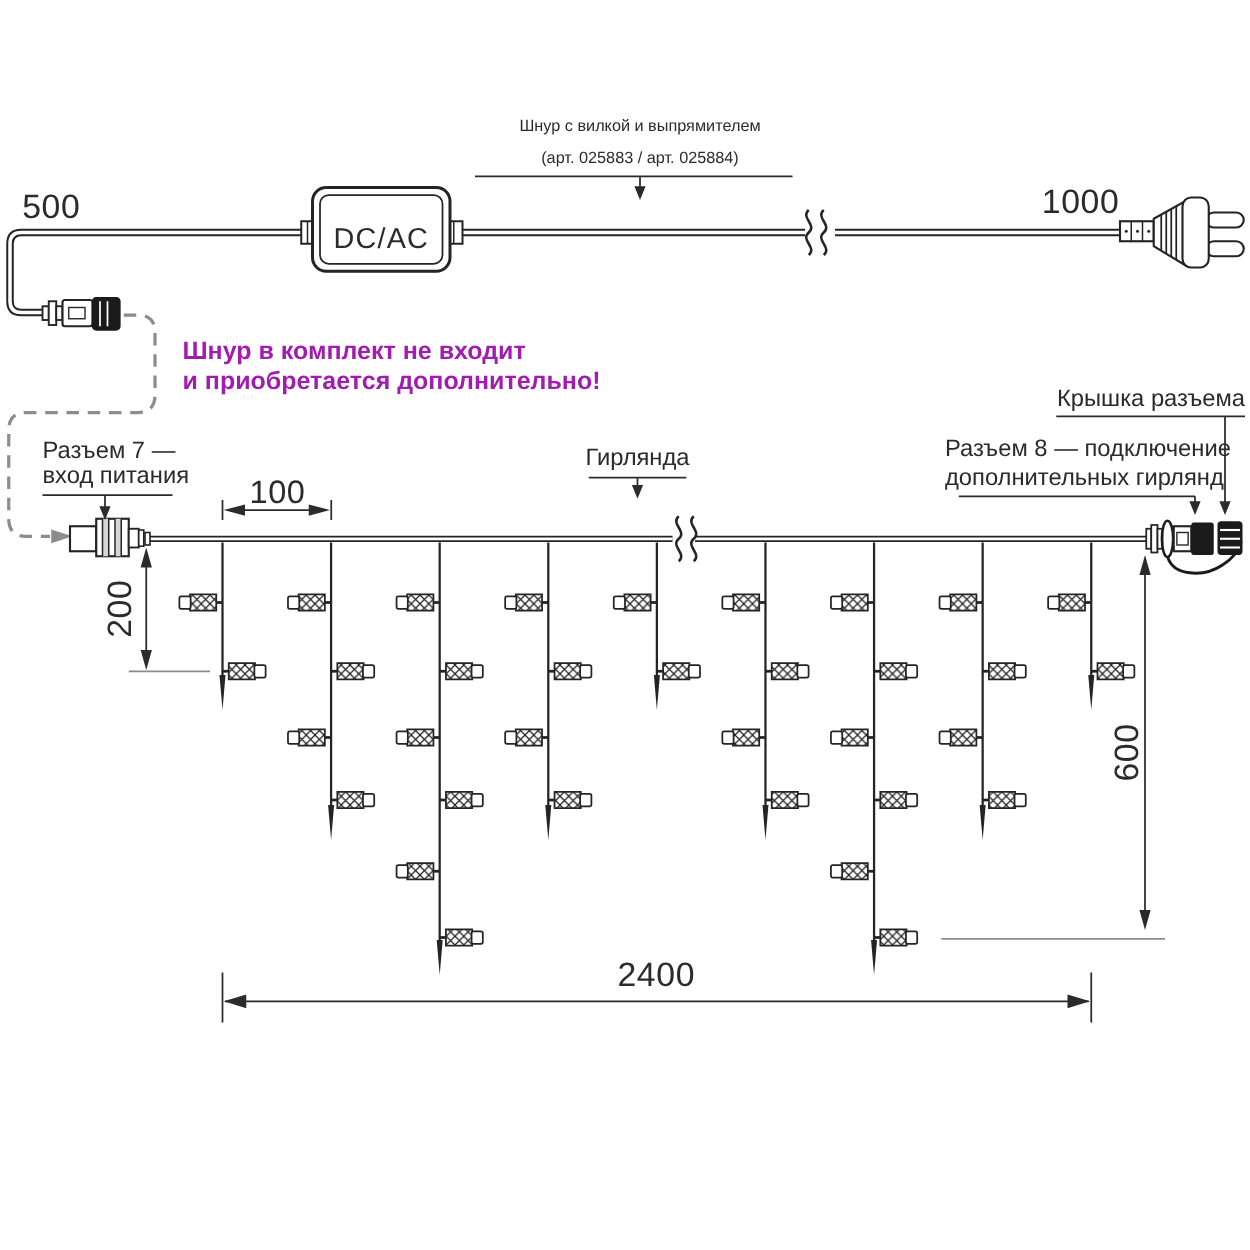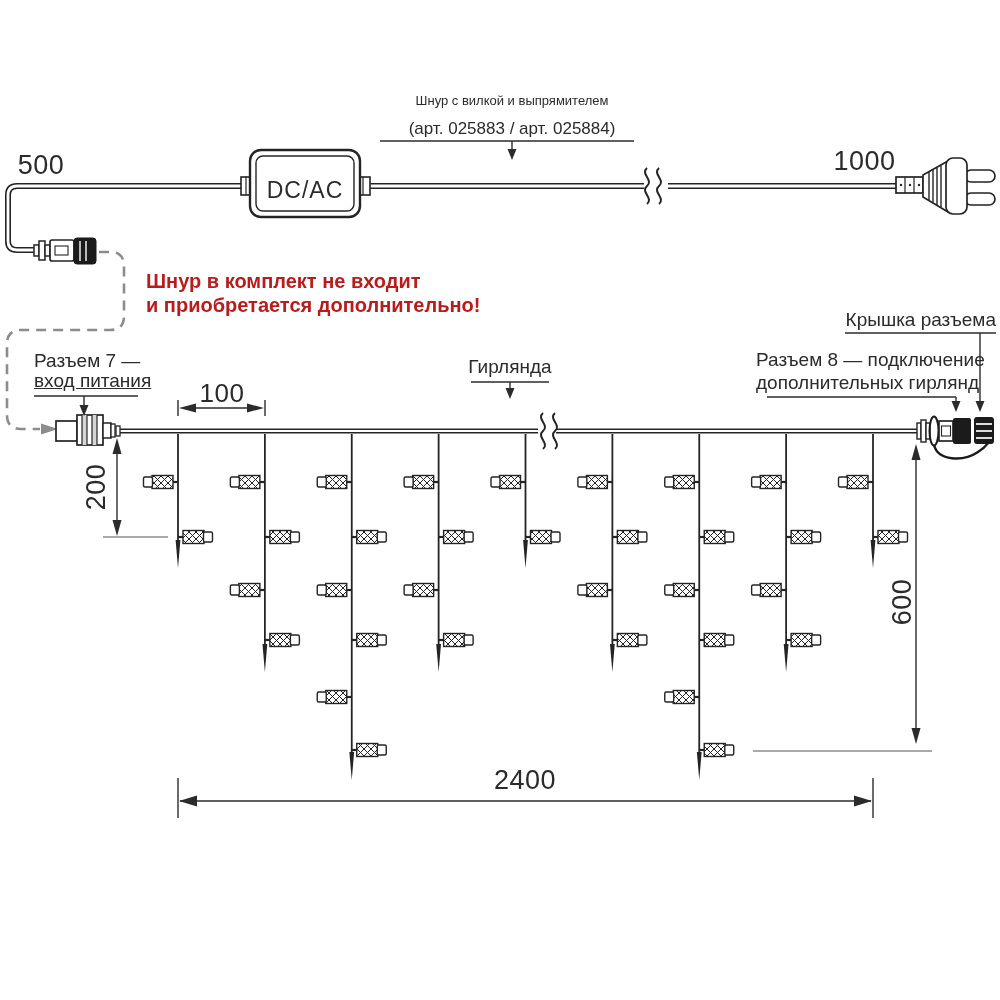--- a/index.html
+++ b/index.html
@@ -3,22 +3,22 @@
 <meta charset="utf-8">
 <style>
   html,body{margin:0;padding:0;background:#fff;}
   .canvas{position:relative;width:1000px;height:1000px;background:#fff;overflow:hidden;
           font-family:"Liberation Sans",sans-serif;}
   svg{position:absolute;left:0;top:0;}
   .label{position:absolute;color:#2b2b2b;white-space:nowrap;line-height:1.15;}
   .num{font-size:27px;letter-spacing:0.5px;}
   .lbl{font-size:19px;}
   .title{font-size:13px;}
-  .sub{font-size:17px;}
-  .note{font-size:20px;font-weight:600;color:#b91c1c;}
+  .sub{font-size:13px;}
+  .note{font-size:20px;font-weight:600;color:#a21caf;}
   .center{text-align:center;}
   .right{text-align:right;}
   .rot{transform:rotate(-90deg);}
   .adapter-text{display:flex;align-items:center;justify-content:center;
                 font-size:23px;letter-spacing:1px;}
 </style>
 </head>
 <body>
 
 <div class="canvas">
@@ -310,21 +310,21 @@
 
 <div class="label num center" style="left:10px;top:150px;width:62px;">500</div>
 <div class="label title center" style="left:362px;top:94px;width:300px;">Шнур с вилкой и выпрямителем</div>
 <div class="label sub center" style="left:362px;top:119px;width:300px;">(арт. 025883 / арт. 025884)</div>
 <div class="label num center" style="left:828px;top:146px;width:73px;">1000</div>
 <div class="label adapter-text" style="left:257px;top:155px;width:96px;height:70px;">DC/AC</div>
 <div class="label note" style="left:146px;top:270px;">Шнур в комплект не входит</div>
 <div class="label note" style="left:146px;top:294px;">и приобретается дополнительно!</div>
 
 <div class="label lbl" style="left:34px;top:350px;">Разъем 7 —</div>
-<div class="label lbl" style="left:34px;top:370px;text-decoration:underline;">вход питания</div>
+<div class="label lbl" style="left:34px;top:370px;">вход питания</div>
 <div class="label num center" style="left:178px;top:379px;width:88px;font-size:26px;">100</div>
 <div class="label lbl center" style="left:440px;top:356px;width:140px;">Гирлянда</div>
 <div class="label lbl right" style="left:840px;top:309px;width:156px;">Крышка разъема</div>
 <div class="label lbl center" style="left:756px;top:349px;width:210px;">Разъем 8 — подключение</div>
 <div class="label lbl center" style="left:756px;top:372px;width:210px;">дополнительных гирлянд</div>
 <div class="label num center rot" style="left:57px;top:473px;width:76px;height:28px;">200</div>
 <div class="label num center rot" style="left:862px;top:588px;width:77px;height:28px;">600</div>
 <div class="label num center" style="left:460px;top:765px;width:130px;">2400</div>
 
 </div>

